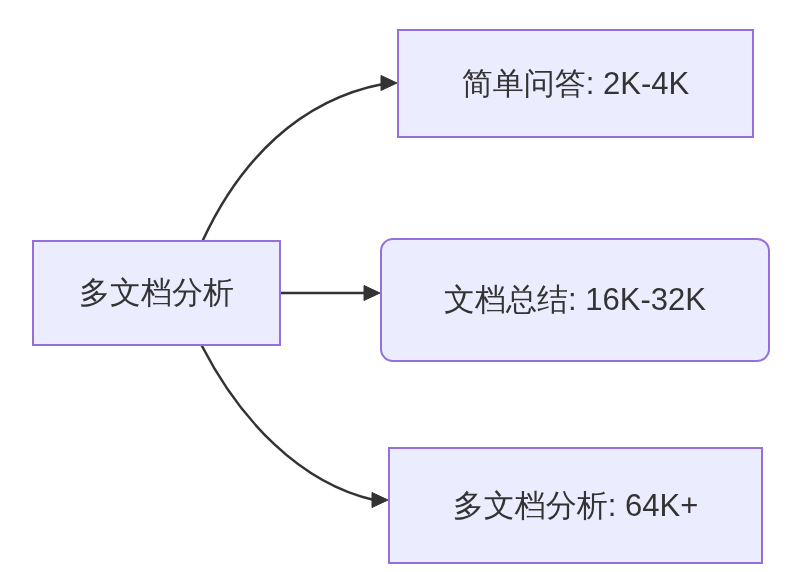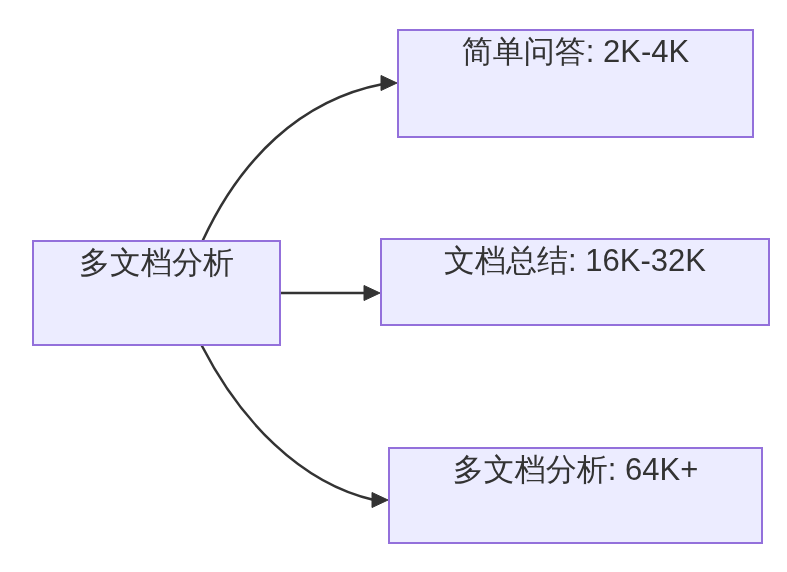--- a/index.html
+++ b/index.html
@@ -30,32 +30,33 @@
     stroke-width:2.5;
     stroke-linecap:round;
   }
   .edge-layer polygon{
     fill:var(--edge);
     stroke:var(--edge);
   }
   .node{
     position:absolute;
     display:flex;
+    align-items:center;
     justify-content:center;
     background:var(--node-fill);
     border:2.5px solid var(--node-border);
     color:var(--node-text);
     font-size:31px;
     white-space:nowrap;
     text-align:center;
   }
   .node-root   {left:32px;  top:240px; width:249px; height:106px;}
   .node-top    {left:397px; top:29px;  width:357px; height:109px;}
-  .node-middle {left:380px; top:238px; width:390px; height:88px;}
-  .node-bottom {left:388px; top:447px; width:375px; height:97px;}
+  .node-middle {left:380px; top:238px; width:390px; height:124px;border-radius:13px;}
+  .node-bottom {left:388px; top:447px; width:375px; height:117px;}
 </style>
 </head>
 <body>
 
 <div class="canvas">
 
   <svg class="edge-layer" viewBox="0 0 787 572" xmlns="http://www.w3.org/2000/svg" aria-hidden="true">
 
     <g>
       <path d="M203,240 C240,160 300,100 383,84"></path>

